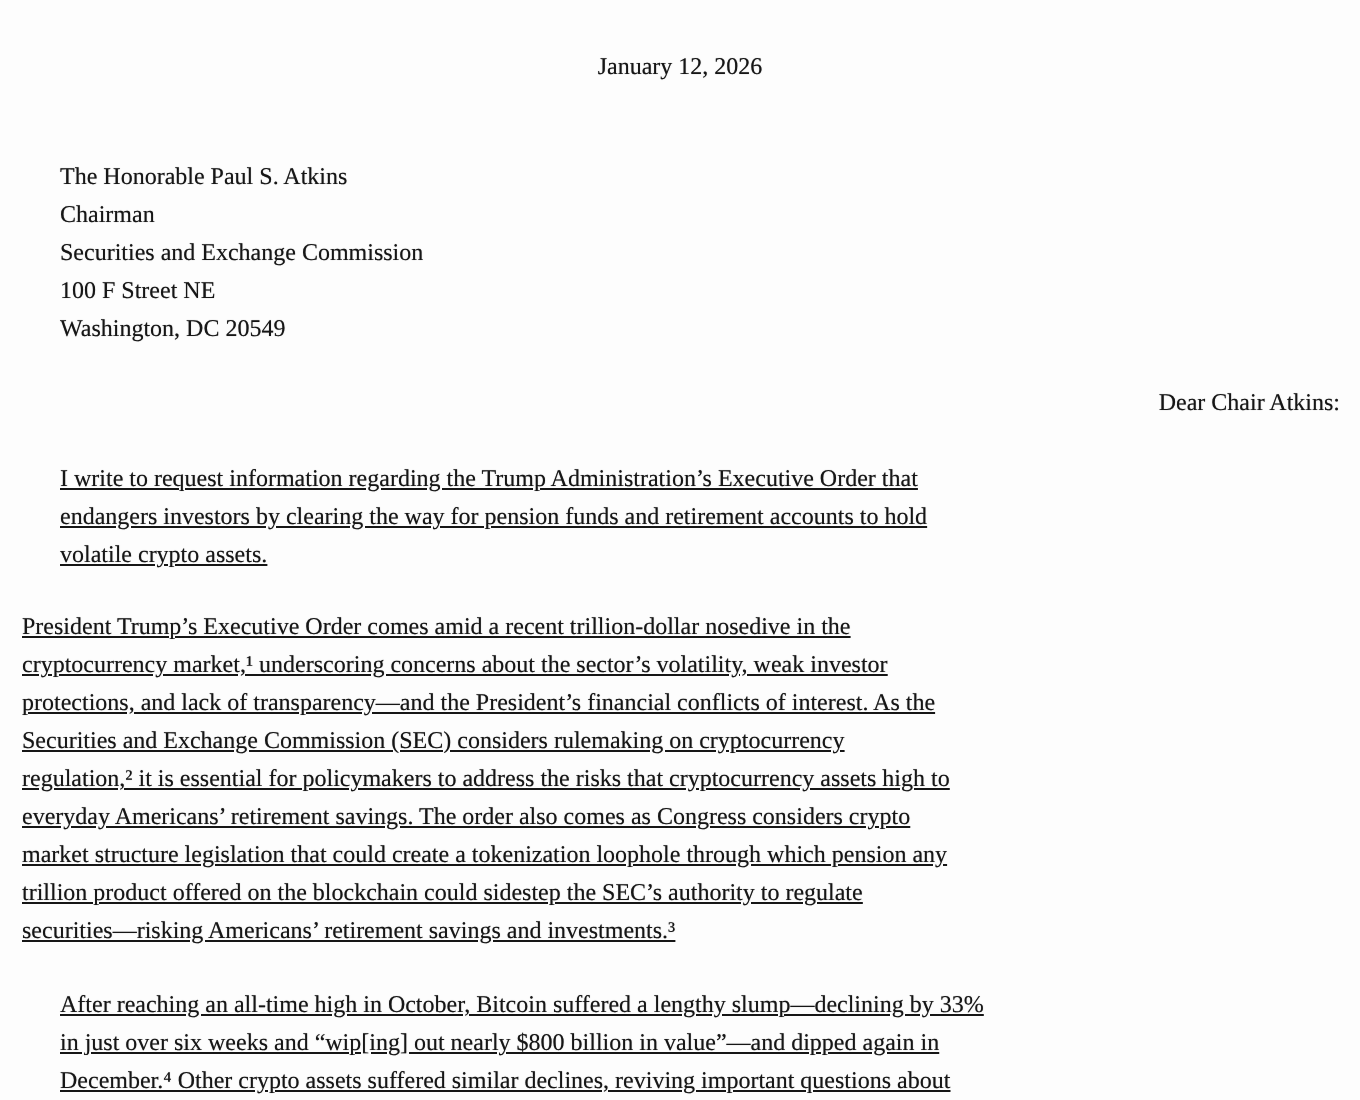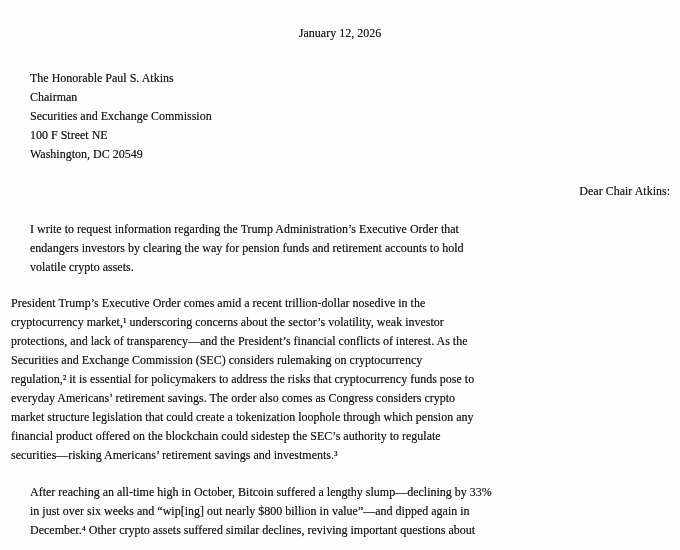--- a/index.html
+++ b/index.html
@@ -21,23 +21,23 @@
   }
   .date {
     padding-top: 24px;
     text-align: center;
     white-space: nowrap;
   }
   .block {
     margin-left: 30px;
     margin-right: 10px;
   }
-  .address { margin-top: 26px; }
+  .address { margin-top: 36px; }
   .salutation { margin-top: 18px; text-align: right; }
-  .para .line { white-space: nowrap; }
+  .para .line { white-space: nowrap; text-decoration: underline; }
   .p1 { margin-top: 19px; }
   .p2 { margin-top: 17px; margin-left: 11px; }
   .p3 { margin-top: 18px; }
 </style>
 </head>
 <body>
 
 <div class="page">
   <div class="date">January 12, 2026</div>
 
@@ -55,24 +55,24 @@
       <div class="line">I write to request information regarding the Trump Administration’s Executive Order that</div>
       <div class="line">endangers investors by clearing the way for pension funds and retirement accounts to hold</div>
       <div class="line">volatile crypto assets.</div>
     </div>
 
   <div class="block para p2">
       <div class="line">President Trump’s Executive Order comes amid a recent trillion-dollar nosedive in the</div>
       <div class="line">cryptocurrency market,¹ underscoring concerns about the sector’s volatility, weak investor</div>
       <div class="line">protections, and lack of transparency—and the President’s financial conflicts of interest. As the</div>
       <div class="line">Securities and Exchange Commission (SEC) considers rulemaking on cryptocurrency</div>
-      <div class="line">regulation,² it is essential for policymakers to address the risks that cryptocurrency funds pose to</div>
+      <div class="line">regulation,² it is essential for policymakers to address the risks that cryptocurrency assets high to</div>
       <div class="line">everyday Americans’ retirement savings. The order also comes as Congress considers crypto</div>
       <div class="line">market structure legislation that could create a tokenization loophole through which pension any</div>
-      <div class="line">financial product offered on the blockchain could sidestep the SEC’s authority to regulate</div>
+      <div class="line">trillion product offered on the blockchain could sidestep the SEC’s authority to regulate</div>
       <div class="line">securities—risking Americans’ retirement savings and investments.³</div>
     </div>
 
   <div class="block para p3">
       <div class="line">After reaching an all-time high in October, Bitcoin suffered a lengthy slump—declining by 33%</div>
       <div class="line">in just over six weeks and “wip[ing] out nearly $800 billion in value”—and dipped again in</div>
       <div class="line">December.⁴ Other crypto assets suffered similar declines, reviving important questions about</div>
     </div>
 </div>
 

